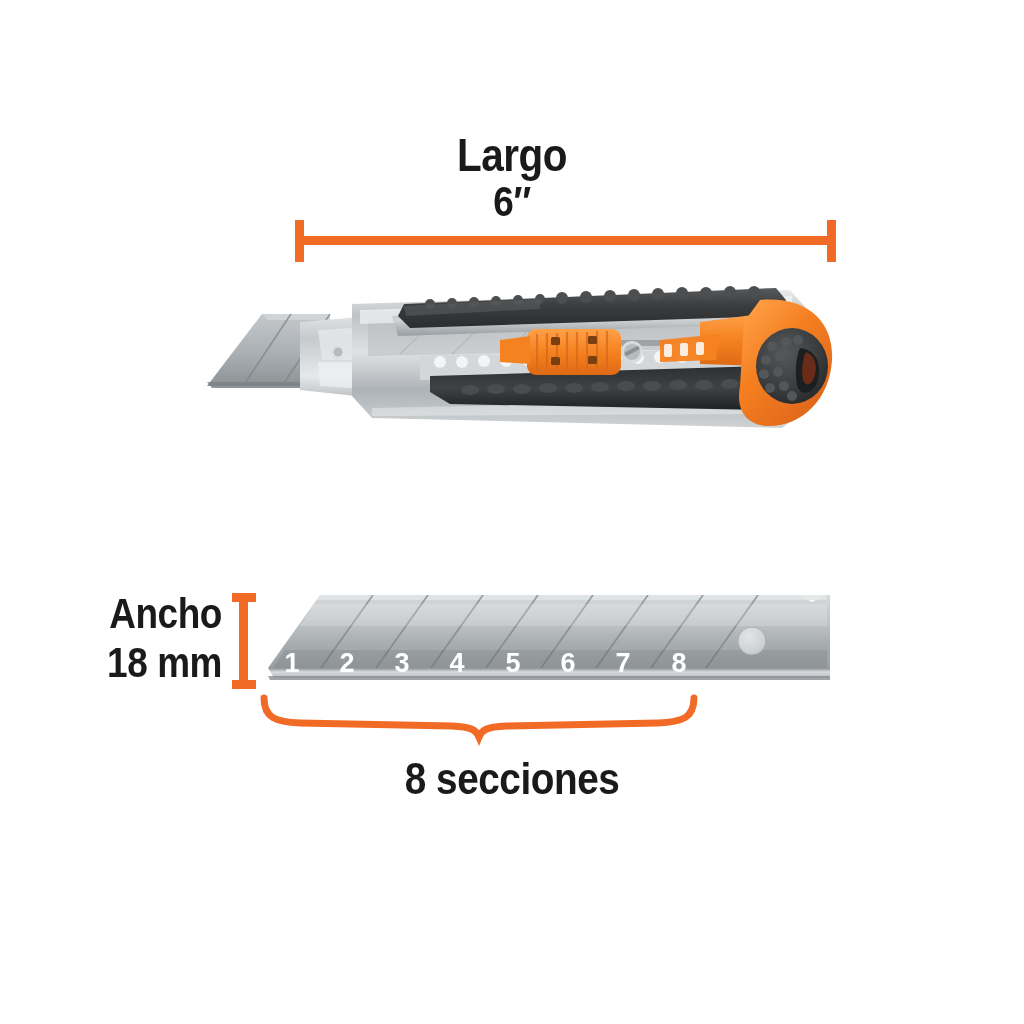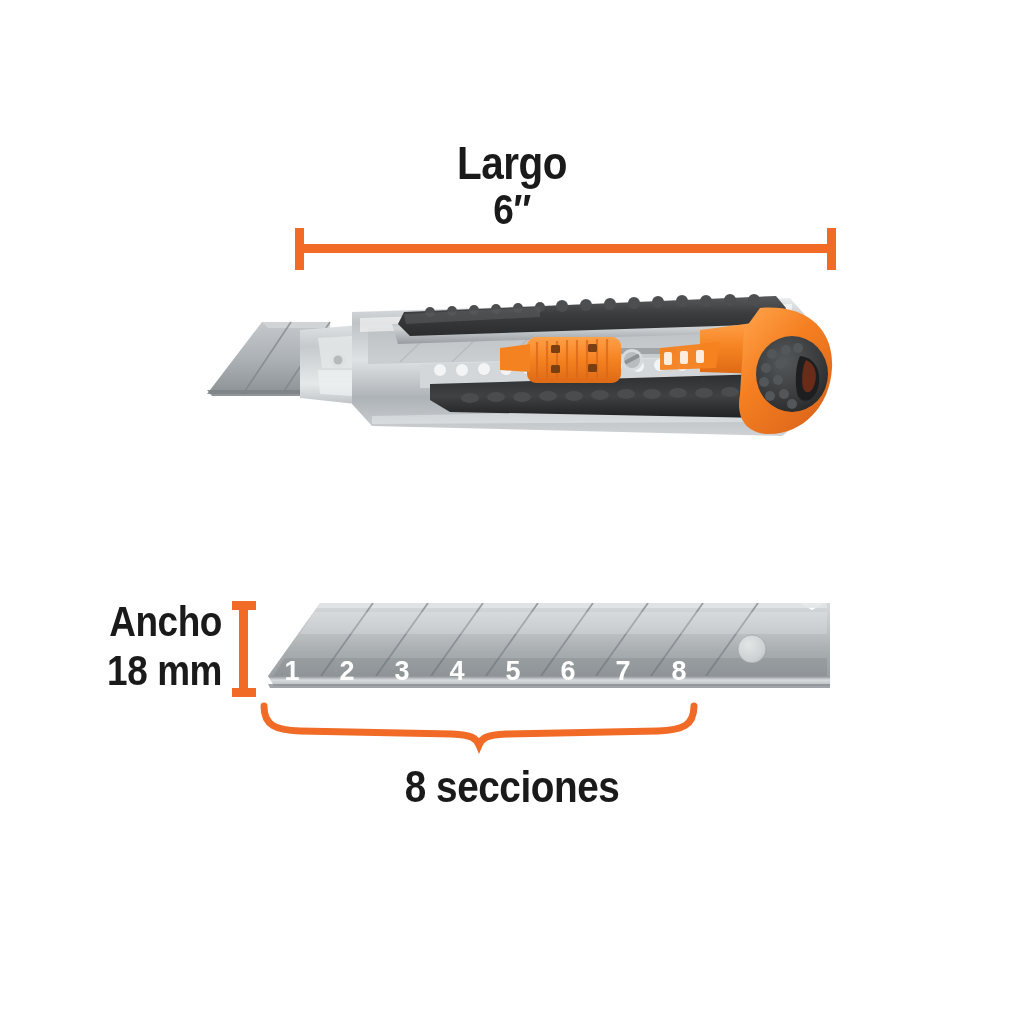--- a/index.html
+++ b/index.html
@@ -4,21 +4,21 @@
 <title>Cutter infographic</title>
 <style>
   html,body{margin:0;padding:0;}
   body{
     width:1024px;height:1024px;
     background:#ffffff;
     font-family:"Liberation Sans", sans-serif;
     overflow:hidden;
     position:relative;
   }
-  #stage{position:absolute;left:0;top:12px;width:1024px;height:932px;}
+  #stage{position:absolute;left:0;top:4px;width:1024px;height:932px;}
 
   .txt{
     position:absolute;
     color:#1a1a1a;
     font-family:"Liberation Sans Narrow","Liberation Sans",sans-serif;
     font-weight:700;
     letter-spacing:-0.5px;
     white-space:nowrap;
     transform-origin:center center;
   }

